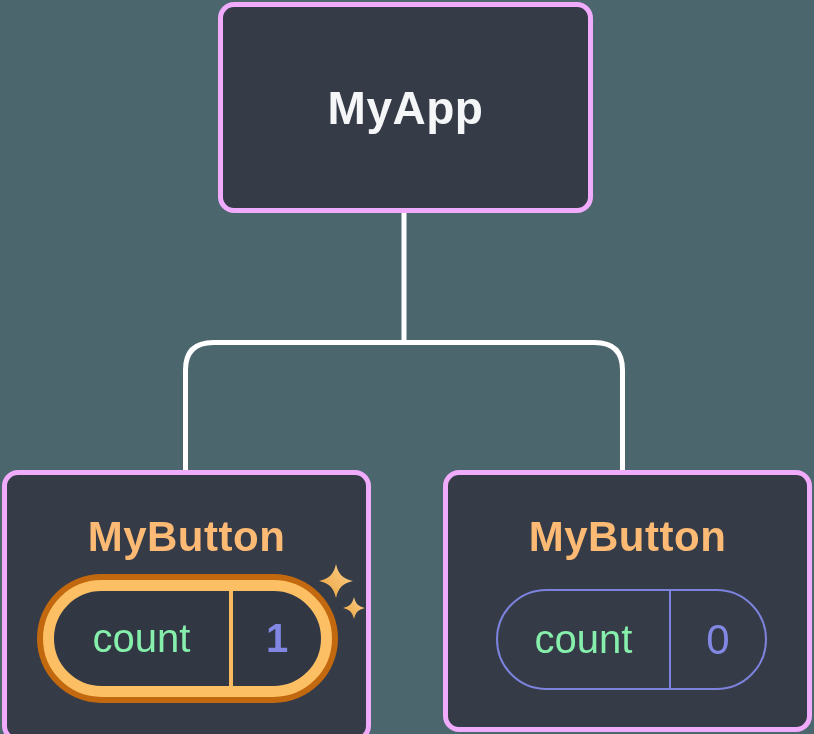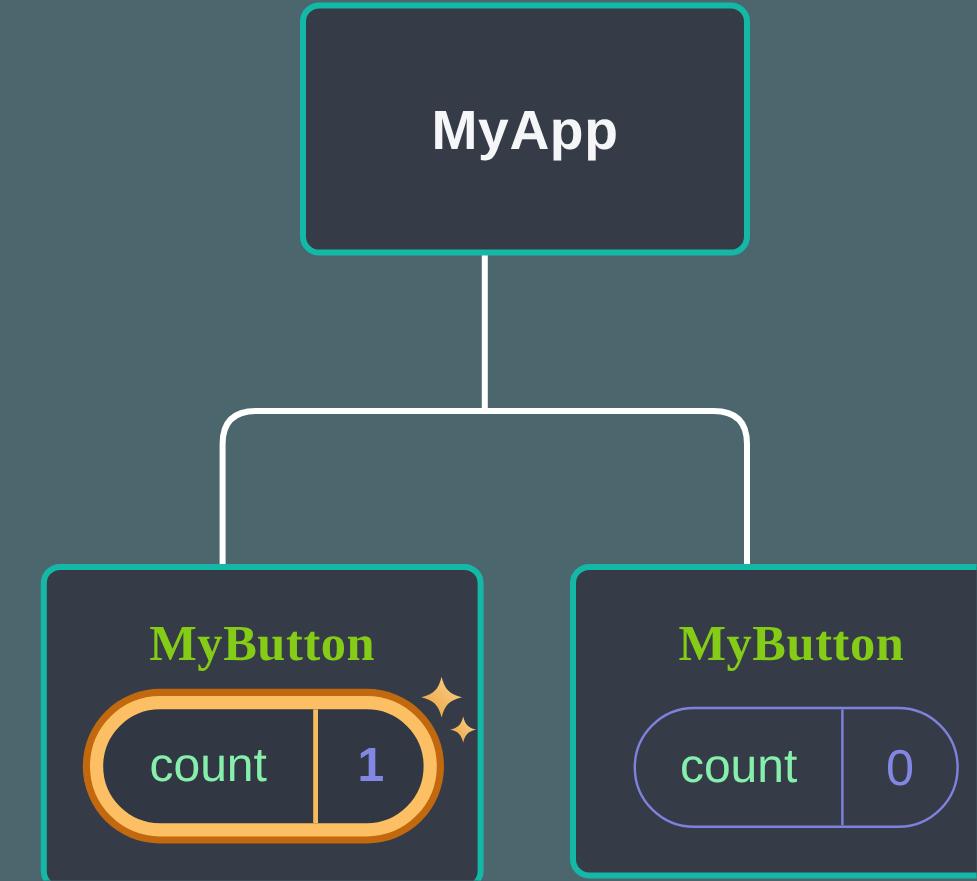--- a/index.html
+++ b/index.html
@@ -4,35 +4,35 @@
 <style>
   html,body{margin:0;padding:0;background:#4c666e;}
   .canvas{
     position:relative;width:814px;height:734px;overflow:hidden;
     background:#4c666e;
     font-family:"Liberation Sans",sans-serif;
   }
   .connectors{position:absolute;left:0;top:0;z-index:0;}
   .node{
     position:absolute;z-index:1;box-sizing:border-box;
-    background:#353b47;border:5px solid #14b8a6;border-radius:16px;margin-left:32px;
+    background:#353b47;border:5px solid #f0abfc;border-radius:16px;
   }
   .node-root{
     left:218px;top:2px;width:375px;height:211px;
     display:flex;align-items:center;justify-content:center;
   }
   .root-title{
     color:#f5f6f8;font-size:46px;font-weight:600;letter-spacing:.5px;
   }
   .node-child-left{left:2px;top:470px;width:369px;height:272px;}
   .node-child-right{left:443px;top:470px;width:369px;height:262px;}
   .child-title{
     position:absolute;left:0;top:34px;width:100%;height:56px;
     display:flex;align-items:center;justify-content:center;
-    color:#84cc16;font-size:42px;font-weight:600;letter-spacing:.5px;font-family:Liberation Serif, serif;
+    color:#fdba74;font-size:42px;font-weight:600;letter-spacing:.5px;
   }
   
   .pill-hot{
     position:absolute;left:36px;top:105px;width:289px;height:117px;
     box-sizing:border-box;border:11px solid #fcbf63;border-radius:999px;
     box-shadow:0 0 0 6px #c2690f;background:#313743;
     display:flex;overflow:hidden;
   }
   .pill-hot .divider{width:4px;background:#f7ba5e;}
   

